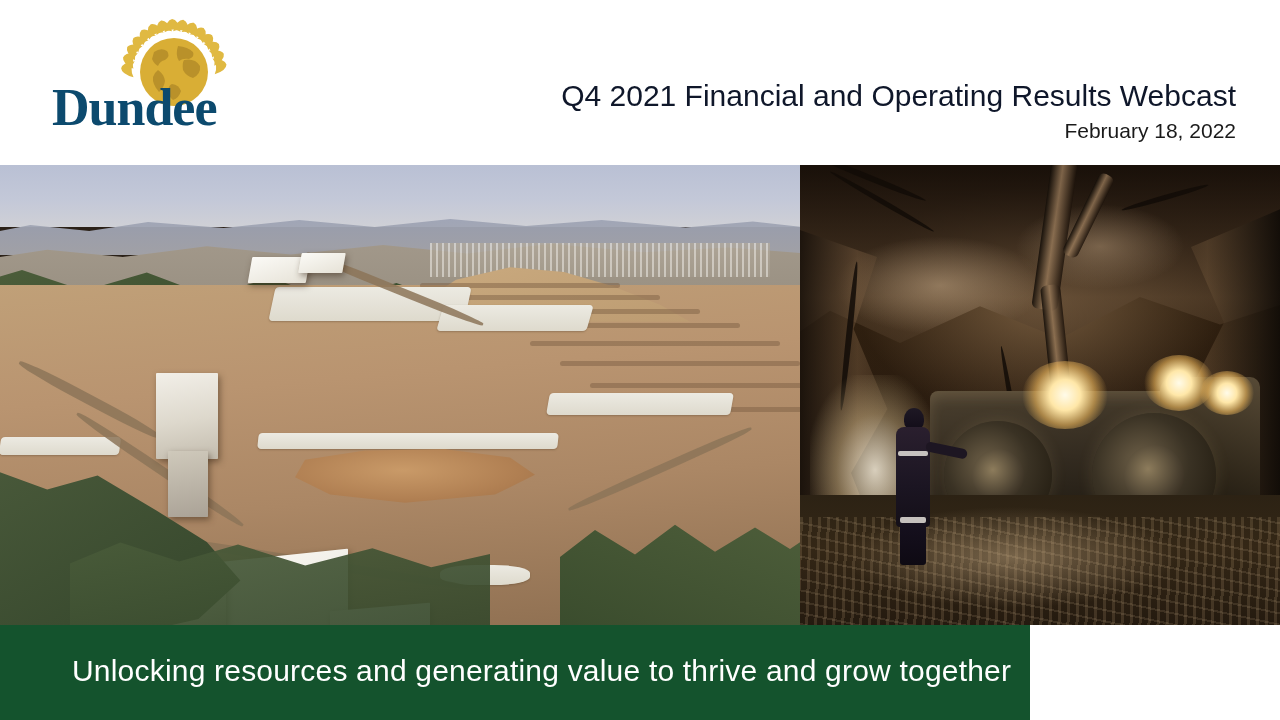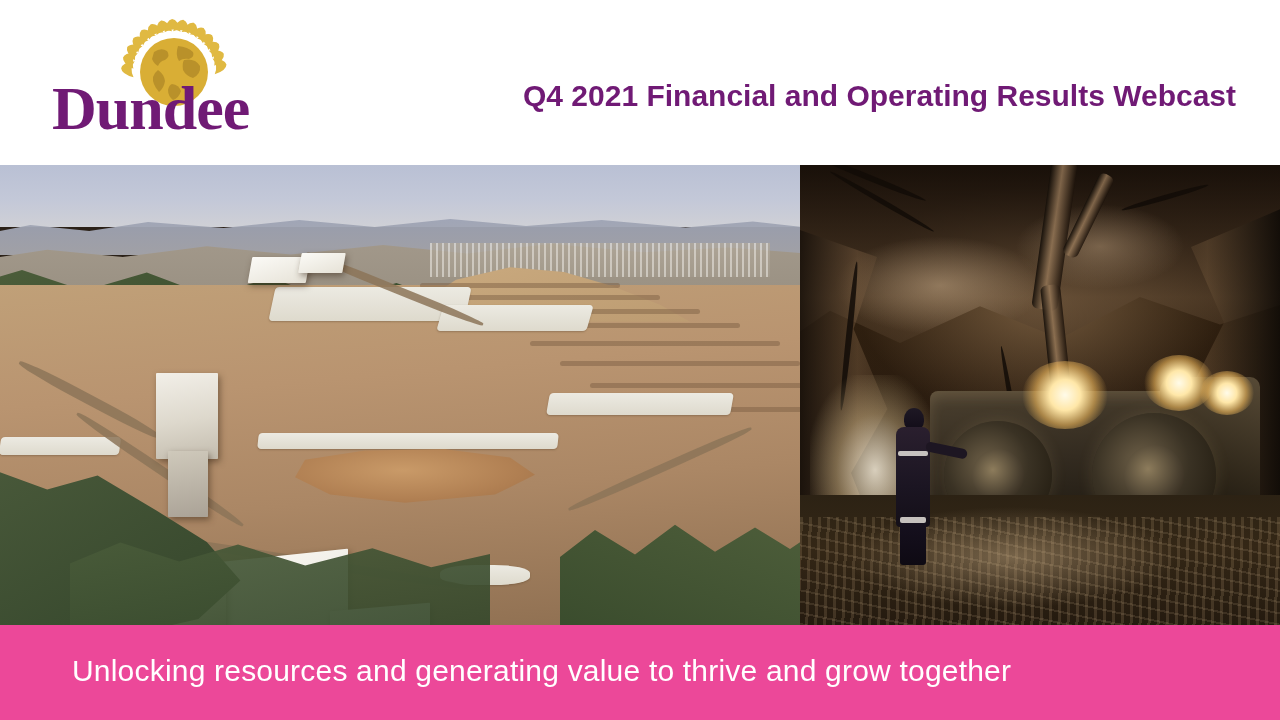--- a/index.html
+++ b/index.html
@@ -45,23 +45,23 @@
     height: 96px;
   }
   .logo-word {
     position: absolute;
     left: 0;
     top: 70px;
     width: 245px;
     height: 52px;
     font-family: "Liberation Serif", serif;
     font-weight: bold;
-    font-size: 62px;
+    font-size: 52px;
     line-height: 52px;
-    color: #701a75;
+    color: #0c4a6e;
     letter-spacing: -1px;
   }
   .logo-sub {
     position: absolute;
     left: 3px;
     top: 126px;
     width: 240px;
     font-family: "Liberation Serif", serif;
     font-weight: bold;
     font-size: 16px;
@@ -74,22 +74,22 @@
   .title-block {
     position: absolute;
     right: 44px;
     top: 78px;
     width: 780px;
     text-align: right;
   }
   .title-main {
     font-size: 30px;
     line-height: 36px;
-    color: #701a75;
-    font-weight: bold;
+    color: #0f172a;
+    font-weight: normal;
     white-space: nowrap;
   }
   .title-date {
     margin-top: 4px;
     font-size: 21px;
     line-height: 26px;
     color: #1a1a1a;
     font-weight: normal;
     white-space: nowrap;
   }
@@ -326,23 +326,23 @@
     position: absolute; left: 100px; top: 352px; width: 26px; height: 48px;
     background: linear-gradient(180deg, #171120 0%, #0e0a13 100%);
     border-radius: 3px;
   }
 
   
   .banner {
     position: absolute;
     left: 0;
     top: 625px;
-    width: 1280px;
+    width: 1030px;
     height: 95px;
-    background: #ec4899;
+    background: #14532d;
   }
   .banner-text {
     position: absolute;
     left: 72px;
     top: 24px;
     font-size: 30px;
     line-height: 44px;
     color: #ffffff;
     font-weight: normal;
     letter-spacing: .2px;
@@ -418,20 +418,21 @@
             <path d="M64 72 q7 1 9 7 q-2 7 -8 9 q-5 -4 -5 -10 q1 -5 4 -6 z"></path>
           </g>
         </svg>
       </div>
 
       <div class="logo-word">Dundee</div>
     </div>
 
     <div class="title-block">
       <div class="title-main">Q4 2021 Financial and Operating Results Webcast</div>
+      <div class="title-date">February 18, 2022</div>
     </div>
   </div>
 
   <div class="media-band">
 
     <div class="photo photo-aerial">
       <div class="aerial-sky"></div>
       <div class="aerial-hills-far"></div>
       <div class="aerial-hills-mid"></div>
       <div class="aerial-town"></div>

